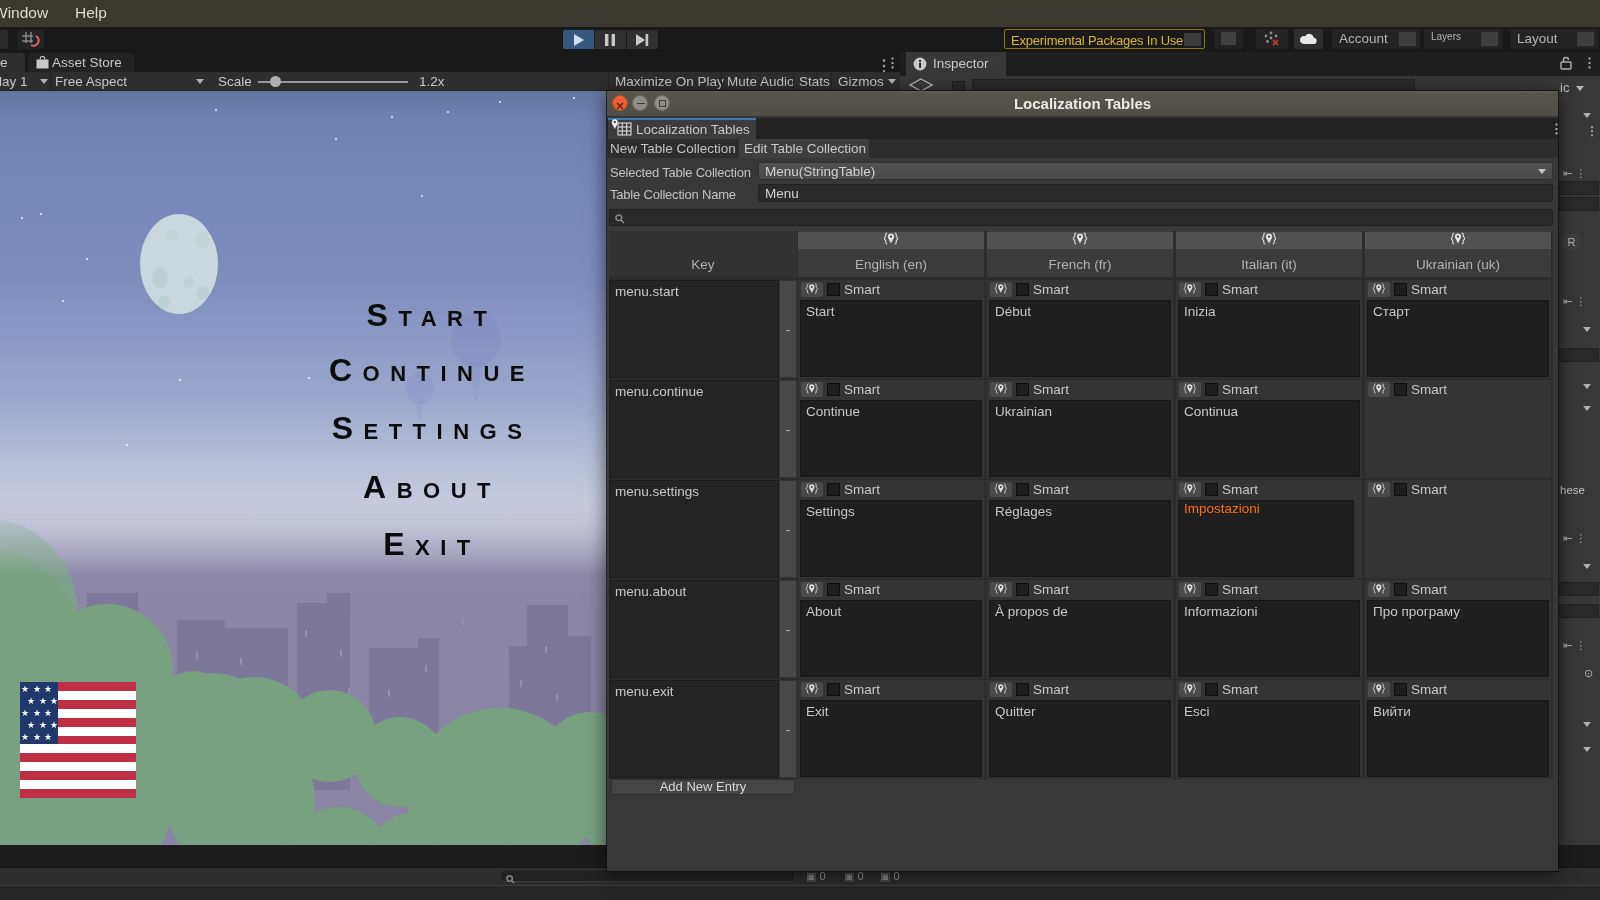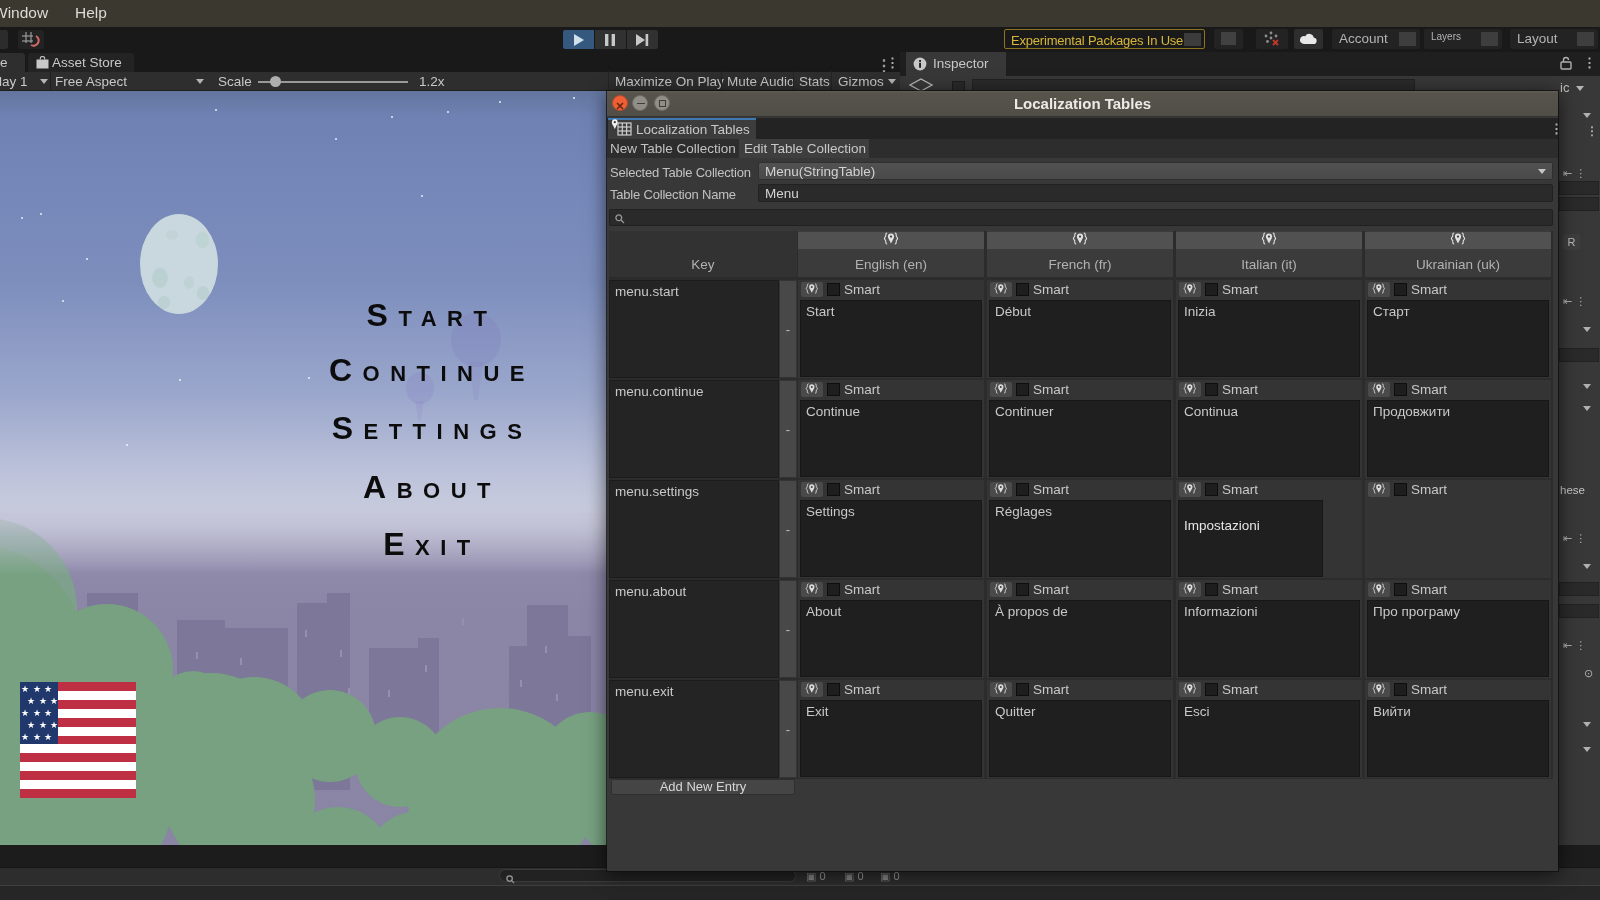--- a/index.html
+++ b/index.html
@@ -389,21 +389,21 @@
     <div class="abs" style="left:380px;top:289px;width:186px;height:98px;background:#343434">
       <div class="abs" style="left:3px;top:2px;width:22px;height:15px;background:#4a4a4a;border-radius:2px;text-align:center;padding-top:1px"><svg width="13.6" height="11.05" viewBox="0 0 16 13" style="vertical-align:top">
           <path d="M4.2 1 C2.6 1 2.8 2.6 2.8 3.6 C2.8 5.2 1.4 5.6 1.4 6.5 C1.4 7.4 2.8 7.8 2.8 9.4 C2.8 10.4 2.6 12 4.2 12" fill="none" stroke="#dcdcdc" stroke-width="1.1"></path>
           <path d="M11.8 1 C13.4 1 13.2 2.6 13.2 3.6 C13.2 5.2 14.6 5.6 14.6 6.5 C14.6 7.4 13.2 7.8 13.2 9.4 C13.2 10.4 13.4 12 11.8 12" fill="none" stroke="#dcdcdc" stroke-width="1.1"></path>
           <circle cx="8" cy="4.6" r="3.1" fill="#dcdcdc"></circle>
           <path d="M8 11.6 L5.4 6.4 L10.6 6.4 Z" fill="#dcdcdc"></path>
           <circle cx="8" cy="4.6" r="1.15" fill="#3a3a3a"></circle>
         </svg></div>
       <div class="abs" style="left:29px;top:3px;width:13px;height:13px;background:#1e1e1e;border:1px solid #0e0e0e"></div>
       <div class="abs" style="left:46px;top:2px;color:#c8c8c8;font-size:13.5px">Smart</div>
-      <div class="abs" style="left:2px;top:20px;width:182px;height:77px;background:#1f1f1f;border:1px solid #171717;color:#c8c8c8;font-size:13.5px;padding:3px 0 0 5px">Continuer</div>
+      <div class="abs" style="left:2px;top:20px;width:182px;height:77px;background:#1f1f1f;border:1px solid #171717;color:#c8c8c8;font-size:13.5px;padding:3px 0 0 5px">Ukrainian</div>
     </div>
     <div class="abs" style="left:569px;top:289px;width:186px;height:98px;background:#343434">
       <div class="abs" style="left:3px;top:2px;width:22px;height:15px;background:#4a4a4a;border-radius:2px;text-align:center;padding-top:1px"><svg width="13.6" height="11.05" viewBox="0 0 16 13" style="vertical-align:top">
           <path d="M4.2 1 C2.6 1 2.8 2.6 2.8 3.6 C2.8 5.2 1.4 5.6 1.4 6.5 C1.4 7.4 2.8 7.8 2.8 9.4 C2.8 10.4 2.6 12 4.2 12" fill="none" stroke="#dcdcdc" stroke-width="1.1"></path>
           <path d="M11.8 1 C13.4 1 13.2 2.6 13.2 3.6 C13.2 5.2 14.6 5.6 14.6 6.5 C14.6 7.4 13.2 7.8 13.2 9.4 C13.2 10.4 13.4 12 11.8 12" fill="none" stroke="#dcdcdc" stroke-width="1.1"></path>
           <circle cx="8" cy="4.6" r="3.1" fill="#dcdcdc"></circle>
           <path d="M8 11.6 L5.4 6.4 L10.6 6.4 Z" fill="#dcdcdc"></path>
           <circle cx="8" cy="4.6" r="1.15" fill="#3a3a3a"></circle>
         </svg></div>
       <div class="abs" style="left:29px;top:3px;width:13px;height:13px;background:#1e1e1e;border:1px solid #0e0e0e"></div>
@@ -413,21 +413,20 @@
     <div class="abs" style="left:758px;top:289px;width:186px;height:98px;background:#343434">
       <div class="abs" style="left:3px;top:2px;width:22px;height:15px;background:#4a4a4a;border-radius:2px;text-align:center;padding-top:1px"><svg width="13.6" height="11.05" viewBox="0 0 16 13" style="vertical-align:top">
           <path d="M4.2 1 C2.6 1 2.8 2.6 2.8 3.6 C2.8 5.2 1.4 5.6 1.4 6.5 C1.4 7.4 2.8 7.8 2.8 9.4 C2.8 10.4 2.6 12 4.2 12" fill="none" stroke="#dcdcdc" stroke-width="1.1"></path>
           <path d="M11.8 1 C13.4 1 13.2 2.6 13.2 3.6 C13.2 5.2 14.6 5.6 14.6 6.5 C14.6 7.4 13.2 7.8 13.2 9.4 C13.2 10.4 13.4 12 11.8 12" fill="none" stroke="#dcdcdc" stroke-width="1.1"></path>
           <circle cx="8" cy="4.6" r="3.1" fill="#dcdcdc"></circle>
           <path d="M8 11.6 L5.4 6.4 L10.6 6.4 Z" fill="#dcdcdc"></path>
           <circle cx="8" cy="4.6" r="1.15" fill="#3a3a3a"></circle>
         </svg></div>
       <div class="abs" style="left:29px;top:3px;width:13px;height:13px;background:#1e1e1e;border:1px solid #0e0e0e"></div>
       <div class="abs" style="left:46px;top:2px;color:#c8c8c8;font-size:13.5px">Smart</div>
-      <div class="abs" style="left:2px;top:20px;width:182px;height:77px;background:#1f1f1f;border:1px solid #171717;color:#c8c8c8;font-size:13.5px;padding:3px 0 0 5px">Продовжити</div>
     </div>
     <div class="abs" style="left:2px;top:389px;width:170px;height:98px;background:#242424;border:1px solid #1c1c1c;color:#c8c8c8;font-size:13.5px;padding:3px 0 0 5px">menu.settings</div>
     <div class="abs" style="left:172px;top:389px;width:18px;height:98px;background:#484848;border:1px solid #343434;color:#c0c0c0;font-size:13px;text-align:center;line-height:98px">-</div>
     <div class="abs" style="left:191px;top:389px;width:186px;height:98px;background:#343434">
       <div class="abs" style="left:3px;top:2px;width:22px;height:15px;background:#4a4a4a;border-radius:2px;text-align:center;padding-top:1px"><svg width="13.6" height="11.05" viewBox="0 0 16 13" style="vertical-align:top">
           <path d="M4.2 1 C2.6 1 2.8 2.6 2.8 3.6 C2.8 5.2 1.4 5.6 1.4 6.5 C1.4 7.4 2.8 7.8 2.8 9.4 C2.8 10.4 2.6 12 4.2 12" fill="none" stroke="#dcdcdc" stroke-width="1.1"></path>
           <path d="M11.8 1 C13.4 1 13.2 2.6 13.2 3.6 C13.2 5.2 14.6 5.6 14.6 6.5 C14.6 7.4 13.2 7.8 13.2 9.4 C13.2 10.4 13.4 12 11.8 12" fill="none" stroke="#dcdcdc" stroke-width="1.1"></path>
           <circle cx="8" cy="4.6" r="3.1" fill="#dcdcdc"></circle>
           <path d="M8 11.6 L5.4 6.4 L10.6 6.4 Z" fill="#dcdcdc"></path>
           <circle cx="8" cy="4.6" r="1.15" fill="#3a3a3a"></circle>
@@ -451,21 +450,21 @@
     <div class="abs" style="left:569px;top:389px;width:186px;height:98px;background:#343434">
       <div class="abs" style="left:3px;top:2px;width:22px;height:15px;background:#4a4a4a;border-radius:2px;text-align:center;padding-top:1px"><svg width="13.6" height="11.05" viewBox="0 0 16 13" style="vertical-align:top">
           <path d="M4.2 1 C2.6 1 2.8 2.6 2.8 3.6 C2.8 5.2 1.4 5.6 1.4 6.5 C1.4 7.4 2.8 7.8 2.8 9.4 C2.8 10.4 2.6 12 4.2 12" fill="none" stroke="#dcdcdc" stroke-width="1.1"></path>
           <path d="M11.8 1 C13.4 1 13.2 2.6 13.2 3.6 C13.2 5.2 14.6 5.6 14.6 6.5 C14.6 7.4 13.2 7.8 13.2 9.4 C13.2 10.4 13.4 12 11.8 12" fill="none" stroke="#dcdcdc" stroke-width="1.1"></path>
           <circle cx="8" cy="4.6" r="3.1" fill="#dcdcdc"></circle>
           <path d="M8 11.6 L5.4 6.4 L10.6 6.4 Z" fill="#dcdcdc"></path>
           <circle cx="8" cy="4.6" r="1.15" fill="#3a3a3a"></circle>
         </svg></div>
       <div class="abs" style="left:29px;top:3px;width:13px;height:13px;background:#1e1e1e;border:1px solid #0e0e0e"></div>
       <div class="abs" style="left:46px;top:2px;color:#c8c8c8;font-size:13.5px">Smart</div>
-      <div class="abs" style="left:2px;top:20px;width:145px;height:77px;background:#1f1f1f;border:1px solid #171717;color:#e5e5e5;font-size:13.5px;padding:17px 0 0 5px">Impostazioni</div>
+      <div class="abs" style="left:2px;top:20px;width:176px;height:77px;background:#1f1f1f;border:1px solid #171717;color:#f97316;font-size:13.5px;padding:0 0 0 5px">Impostazioni</div>
     </div>
     <div class="abs" style="left:758px;top:389px;width:186px;height:98px;background:#343434">
       <div class="abs" style="left:3px;top:2px;width:22px;height:15px;background:#4a4a4a;border-radius:2px;text-align:center;padding-top:1px"><svg width="13.6" height="11.05" viewBox="0 0 16 13" style="vertical-align:top">
           <path d="M4.2 1 C2.6 1 2.8 2.6 2.8 3.6 C2.8 5.2 1.4 5.6 1.4 6.5 C1.4 7.4 2.8 7.8 2.8 9.4 C2.8 10.4 2.6 12 4.2 12" fill="none" stroke="#dcdcdc" stroke-width="1.1"></path>
           <path d="M11.8 1 C13.4 1 13.2 2.6 13.2 3.6 C13.2 5.2 14.6 5.6 14.6 6.5 C14.6 7.4 13.2 7.8 13.2 9.4 C13.2 10.4 13.4 12 11.8 12" fill="none" stroke="#dcdcdc" stroke-width="1.1"></path>
           <circle cx="8" cy="4.6" r="3.1" fill="#dcdcdc"></circle>
           <path d="M8 11.6 L5.4 6.4 L10.6 6.4 Z" fill="#dcdcdc"></path>
           <circle cx="8" cy="4.6" r="1.15" fill="#3a3a3a"></circle>
         </svg></div>
       <div class="abs" style="left:29px;top:3px;width:13px;height:13px;background:#1e1e1e;border:1px solid #0e0e0e"></div>

